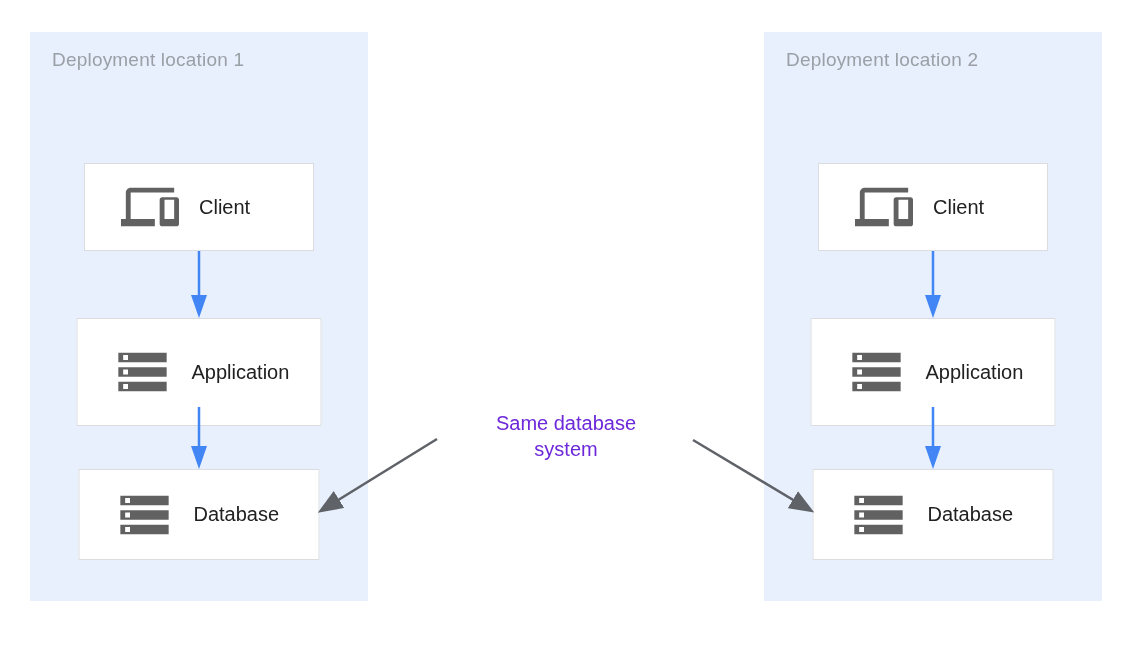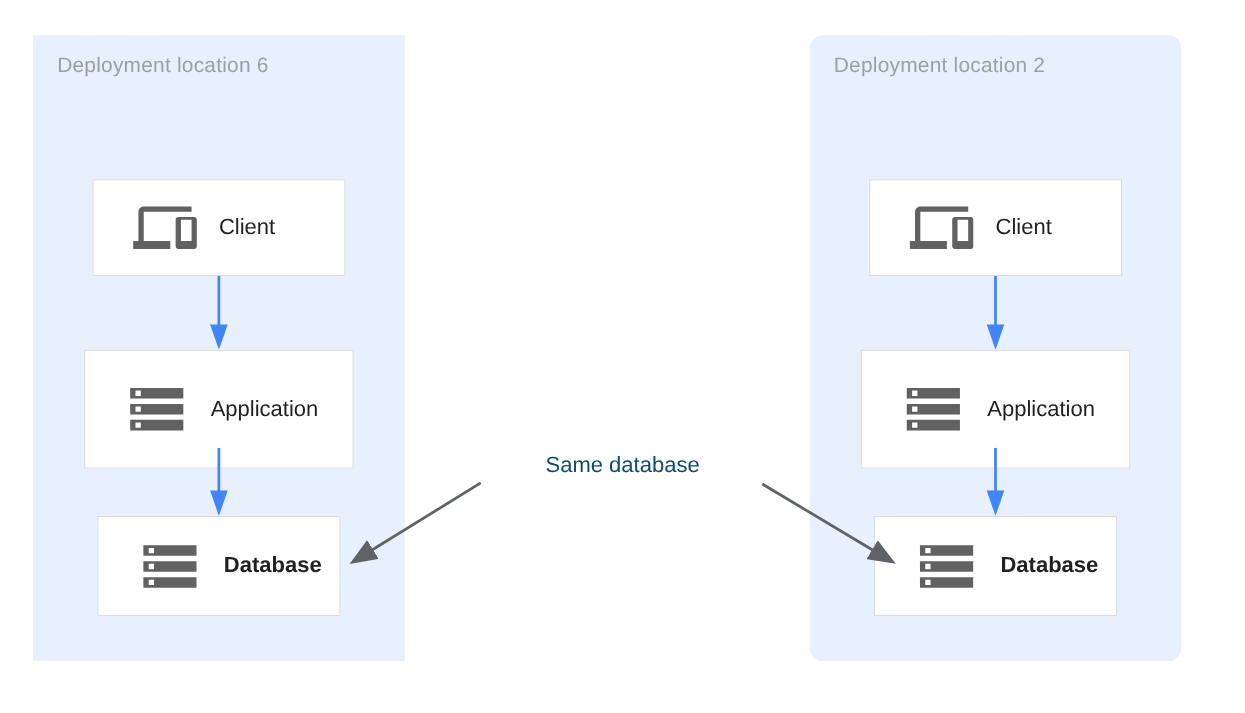--- a/index.html
+++ b/index.html
@@ -16,21 +16,21 @@
     overflow: hidden;
   }
   .panel {
     position: absolute;
     top: 32px;
     width: 338px;
     height: 569px;
     background: #e8f0fe;
   }
   .panel-left  { left: 30px; }
-  .panel-right { left: 736px; border-radius: 12px; }
+  .panel-right { left: 764px; }
   .panel-title {
     position: absolute;
     top: 17px;
     left: 22px;
     margin: 0;
     font-size: 19px;
     font-weight: 400;
     letter-spacing: 0.2px;
     color: #9aa0a6;
     white-space: nowrap;
@@ -41,21 +41,21 @@
     transform: translateX(-50%);
     background: #ffffff;
     border: 1px solid #dadce0;
     box-sizing: border-box;
     display: flex;
     align-items: center;
     padding-left: 36px;
   }
   .node-client      { top: 131px; width: 230px; height: 88px; }
   .node-application { top: 286px; width: 245px; height: 108px; }
-  .node-database    { top: 437px; width: 221px; height: 91px; font-weight: bold; }
+  .node-database    { top: 437px; width: 241px; height: 91px; }
   .node .icon {
     display: inline-flex;
     width: 58px;
     height: 58px;
     flex: 0 0 auto;
     margin-right: 20px;
     align-items: center;
     justify-content: center;
   }
   .node-label {
@@ -72,37 +72,37 @@
   .flow-arrow-1 { top: 219px; }
   .flow-arrow-2 { top: 375px; }
   .annotation-label {
     position: absolute;
     top: 410px;
     left: 566px;
     transform: translateX(-50%);
     text-align: center;
     font-size: 20px;
     line-height: 26px;
-    color: #0c4a6e;
+    color: #6d28d9;
     white-space: nowrap;
   }
   .overlay {
     position: absolute;
     top: 0;
     left: 0;
     pointer-events: none;
   }
 </style>
 </head>
 <body>
 
 <div class="canvas">
 
   <section class="panel panel-left">
-    <h2 class="panel-title">Deployment location 6</h2>
+    <h2 class="panel-title">Deployment location 1</h2>
 
     <div class="node node-client">
       <span class="icon">
         <svg width="58" height="58" viewBox="0 0 24 24" aria-hidden="true">
           <path fill="#616161" d="M4 6h18V4H4c-1.1 0-2 .9-2 2v11H0v3h14v-3H4V6zm19 2h-6c-.55 0-1 .45-1 1v10c0 .55.45 1 1 1h6c.55 0 1-.45 1-1V9c0-.55-.45-1-1-1zm-1 9h-4v-8h4v8z"></path>
         </svg>
       </span>
       <span class="node-label">Client</span>
     </div>
 
@@ -171,20 +171,21 @@
         <svg width="58" height="58" viewBox="0 0 24 24" aria-hidden="true">
           <path fill="#616161" d="M2 20h20v-4H2v4zm2-3h2v2H4v-2zM2 4v4h20V4H2zm4 3H4V5h2v2zm-4 7h20v-4H2v4zm2-3h2v2H4v-2z"></path>
         </svg>
       </span>
       <span class="node-label">Database</span>
     </div>
   </section>
 
   <div class="annotation-label">
     <div>Same database</div>
+    <div>system</div>
   </div>
 
   <svg class="overlay" width="1132" height="648" viewBox="0 0 1132 648">
     <defs>
       <marker id="dark-arrowhead" markerWidth="10" markerHeight="8" refX="8" refY="4" orient="auto">
         <polygon points="0 0, 10 4, 0 8" fill="#5f6368"></polygon>
       </marker>
     </defs>
     <line x1="437" y1="439" x2="322" y2="510" stroke="#5f6368" stroke-width="2.5" marker-end="url(#dark-arrowhead)"></line>
     <line x1="693" y1="440" x2="810" y2="510" stroke="#5f6368" stroke-width="2.5" marker-end="url(#dark-arrowhead)"></line>

